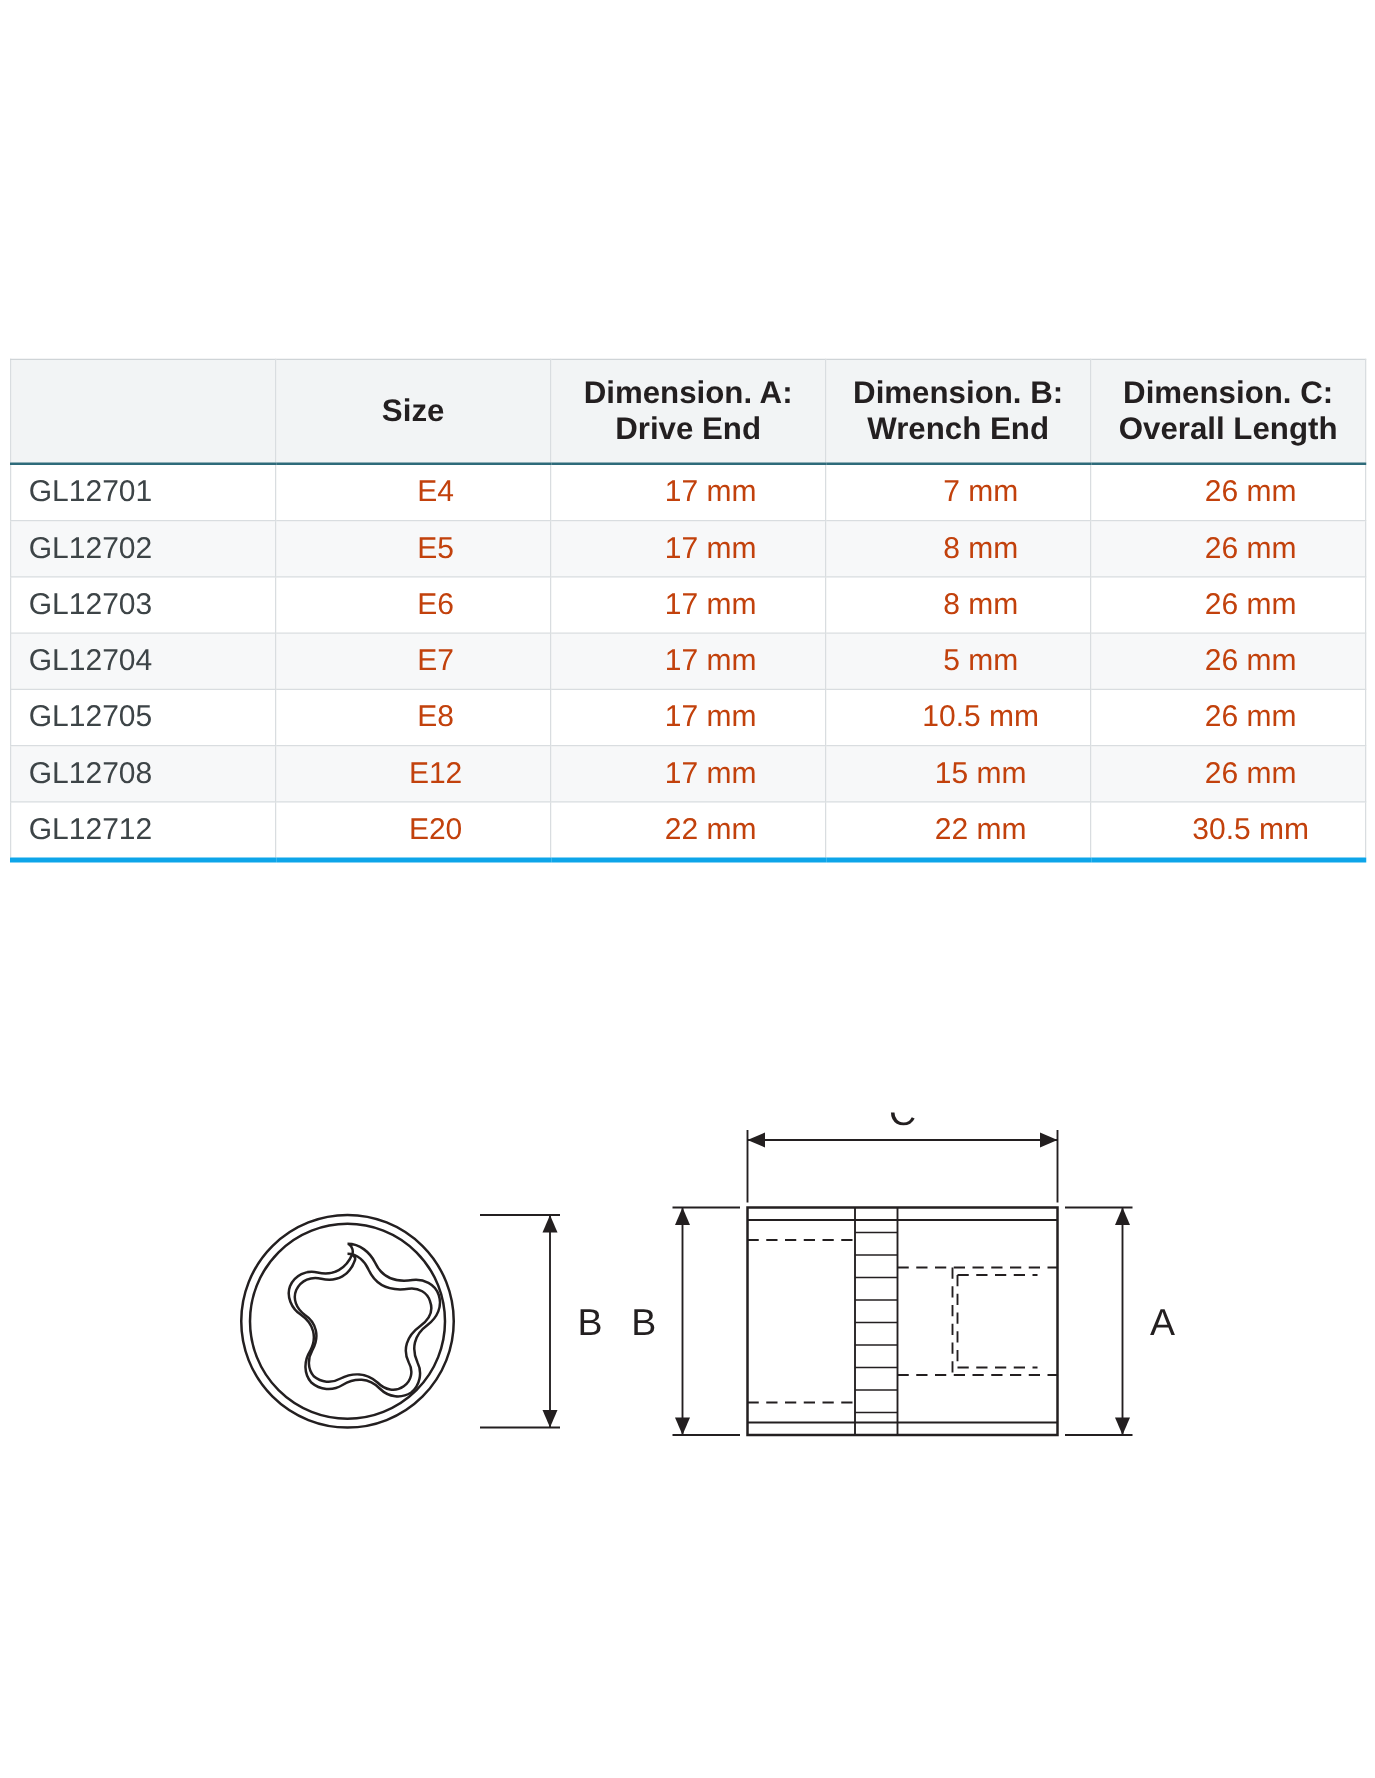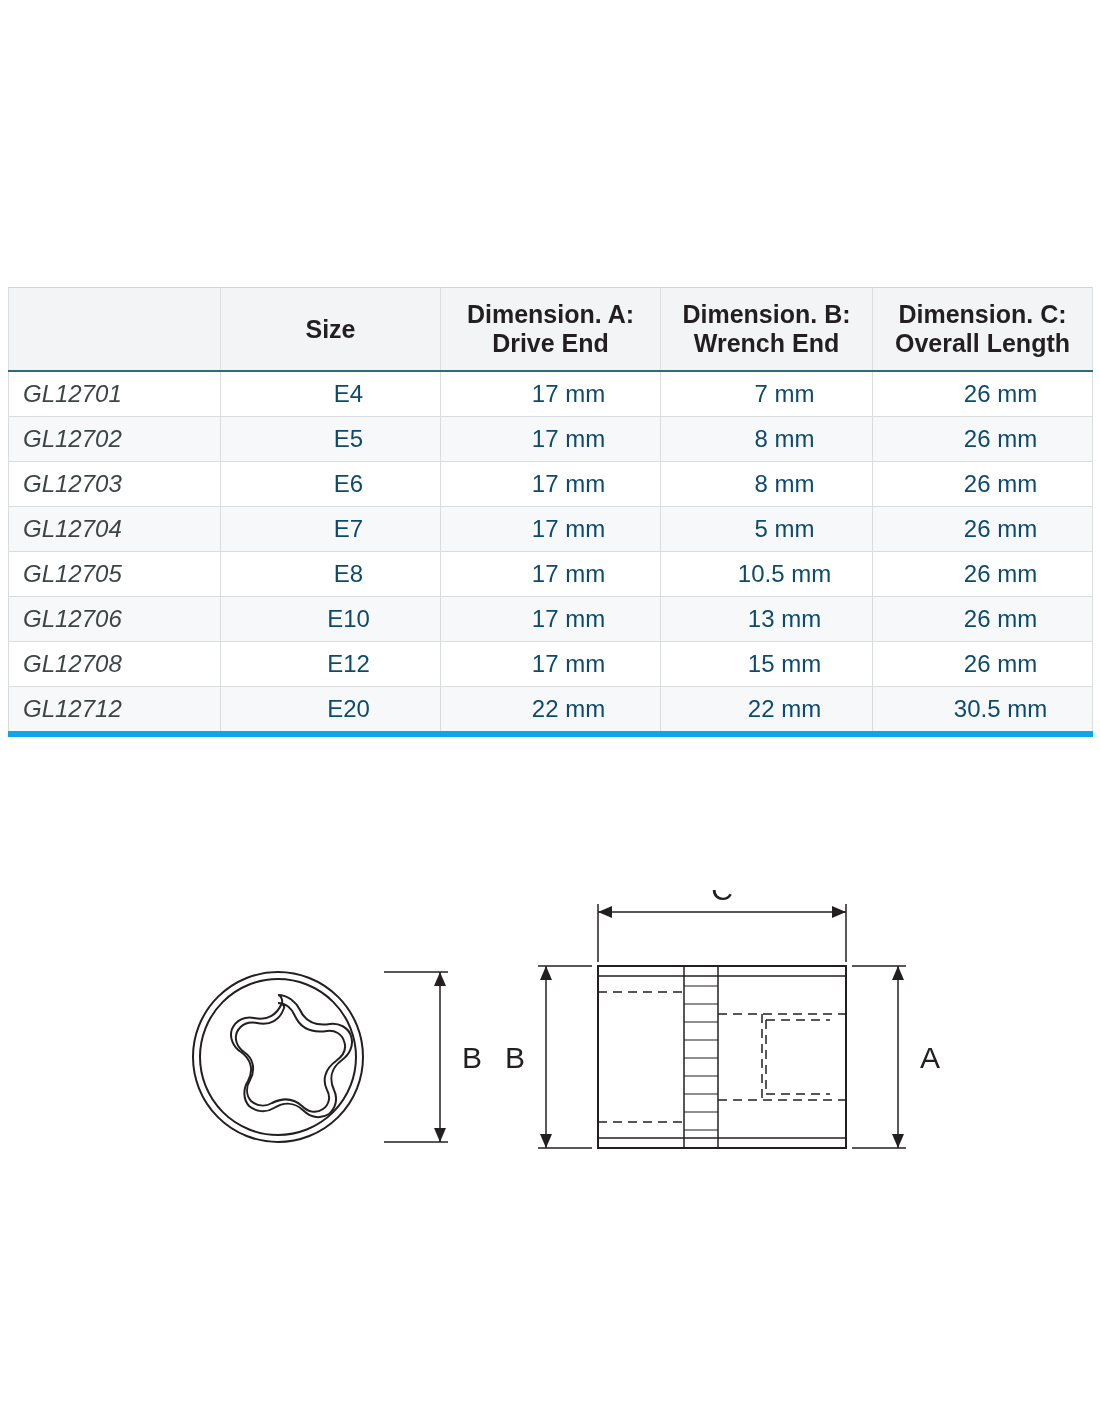--- a/index.html
+++ b/index.html
@@ -44,44 +44,43 @@
     text-align: center;
     height: 74px;
     padding: 4px 6px;
   }
   table.spec thead th.blank {
     background: #f2f4f5;
   }
   table.spec tbody td {
     height: 44px;
     font-size: 24px;
-    color: #0c4a6e;
+    color: #c2410c;
     text-align: center;
     font-weight: normal;
     padding-left: 36px;
   }
   table.spec tbody td.code {
     text-align: left;
     padding-left: 14px;
     color: #3d4447;
-    font-style: italic;
   }
   table.spec tbody tr:nth-child(even) td {
     background: #f7f8f9;
   }
   table.spec tbody tr:nth-child(odd) td {
     background: #ffffff;
   }
   
   table.spec thead tr th {
     border-top: 1px solid #cfd4d7;
     border-bottom: 2px solid #2e6b7a;
   }
   table.spec tbody tr:last-child td {
-    border-bottom: 6px solid #0ea5e9;
+    border-bottom: 4px solid #0ea5e9;
   }
 
   col.c-code  { width: 212px; }
   col.c-size  { width: 220px; }
   col.c-a     { width: 220px; }
   col.c-b     { width: 212px; }
   col.c-c     { width: 220px; }
 
   
   .diagram {
@@ -158,27 +157,20 @@
         <td>E7</td>
         <td>17 mm</td>
         <td>5 mm</td>
         <td>26 mm</td>
       </tr>
       <tr>
         <td class="code">GL12705</td>
         <td>E8</td>
         <td>17 mm</td>
         <td>10.5 mm</td>
-        <td>26 mm</td>
-      </tr>
-      <tr>
-        <td class="code">GL12706</td>
-        <td>E10</td>
-        <td>17 mm</td>
-        <td>13 mm</td>
         <td>26 mm</td>
       </tr>
       <tr>
         <td class="code">GL12708</td>
         <td>E12</td>
         <td>17 mm</td>
         <td>15 mm</td>
         <td>26 mm</td>
       </tr>
       <tr>

